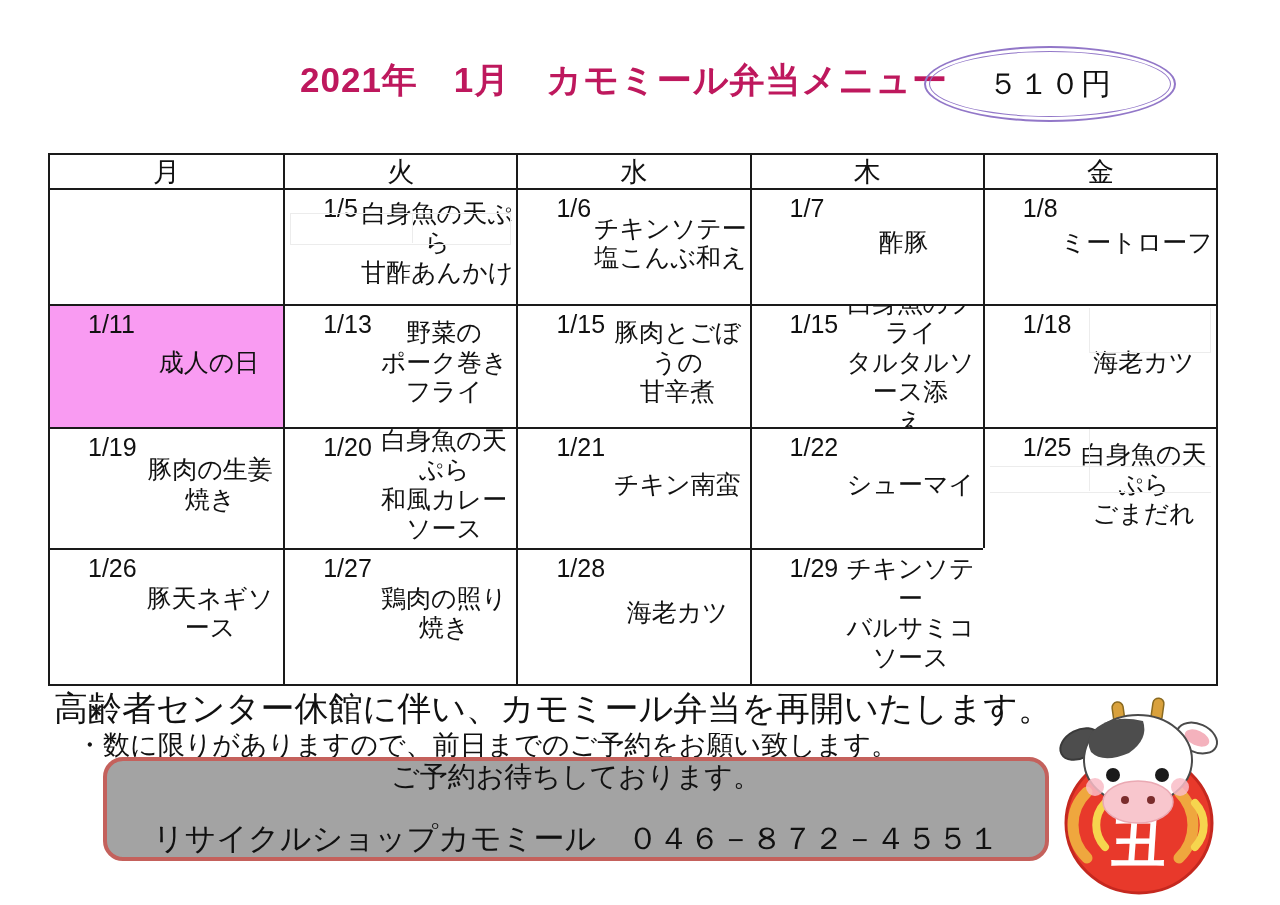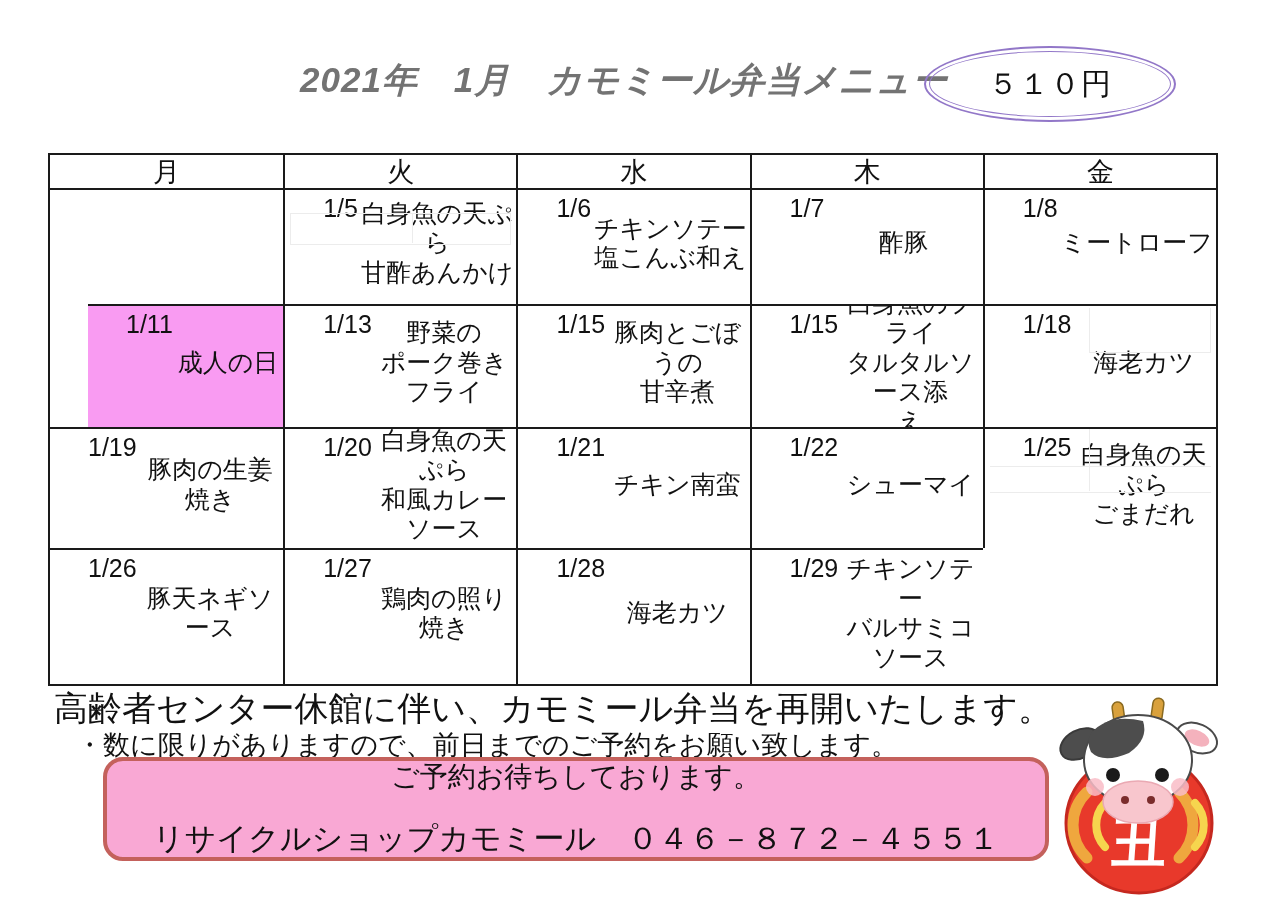--- a/index.html
+++ b/index.html
@@ -3,21 +3,21 @@
 <meta charset="utf-8">
 <style>
   html,body{margin:0;padding:0;background:#fff;}
   .page{
     position:relative;width:1280px;height:905px;background:#fff;overflow:hidden;
     font-family:"Liberation Sans","DejaVu Sans",sans-serif;color:#111;
   }
   
   .title{
     position:absolute;left:300px;top:57px;
-    font-size:35px;font-weight:bold;color:#737373;letter-spacing:1px;white-space:nowrap;font-style:italic;
+    font-size:35px;font-weight:bold;color:#be185d;letter-spacing:1px;white-space:nowrap;
   }
   .price-oval{
     position:absolute;left:924px;top:46px;width:252px;height:76px;
     border:2px solid #9277c8;border-radius:50%;
     display:flex;align-items:center;justify-content:center;box-sizing:border-box;
   }
   .price-oval-inner{
     position:absolute;left:3px;top:3px;right:3px;bottom:3px;
     border:1.5px solid #9277c8;border-radius:50%;
     display:flex;align-items:center;justify-content:center;
@@ -34,37 +34,37 @@
   .calendar > div:nth-child(5n+1){border-left:none;}
   .calendar > div:nth-child(-n+5){border-top:none;}
   .wd{display:flex;align-items:center;justify-content:center;font-size:27px;}
   .cell{position:relative;display:flex;flex-direction:row;overflow:hidden;}
   .cell .date{margin:5px 0 0 38px;font-size:25px;line-height:1.1;}
   .cell .menu{
     flex:1;display:flex;align-items:center;justify-content:center;
     text-align:center;font-size:25px;line-height:1.18;white-space:pre-line;
     padding:0 2px 8px 2px;
   }
-  .holiday{background:#f99bf2;margin-left:38px;}
+  .holiday{background:#f99bf2;}
   
   .ghost-a::after{content:"";position:absolute;left:5px;right:5px;top:23px;height:30px;
     border:1px solid #ececec;}
   .ghost-a::before{content:"";position:absolute;left:55%;top:23px;height:30px;border-left:1px solid #ececec;}
   .ghost-b::after{content:"";position:absolute;left:45%;right:5px;top:2px;height:44px;
     border:1px solid #ececec;border-top:none;}
   .ghost-c::after{content:"";position:absolute;left:5px;right:5px;top:37px;height:25px;
     border-top:1px solid #ececec;border-bottom:1px solid #ececec;}
   .ghost-c::before{content:"";position:absolute;left:45%;top:0;height:62px;border-left:1px solid #ececec;}
   
   .note1{position:absolute;left:54px;top:686px;font-size:34px;white-space:nowrap;}
   .note2{position:absolute;left:76px;top:727px;font-size:27px;white-space:nowrap;}
   
   .resv-box{
     position:absolute;left:103px;top:757px;width:946px;height:104px;box-sizing:border-box;
-    border:4px solid #c4615c;border-radius:20px;background:#f9a8d4;
+    border:4px solid #c4615c;border-radius:20px;background:#a3a3a3;
     display:flex;flex-direction:column;align-items:center;justify-content:center;gap:6px;
   }
   .resv-line1{font-size:28px;white-space:nowrap;}
   .resv-line2{font-size:31px;white-space:nowrap;margin-top:16px;}
   
   .mascot{position:absolute;left:1047px;top:690px;width:182px;height:208px;}
 </style>
 </head>
 <body>
 

